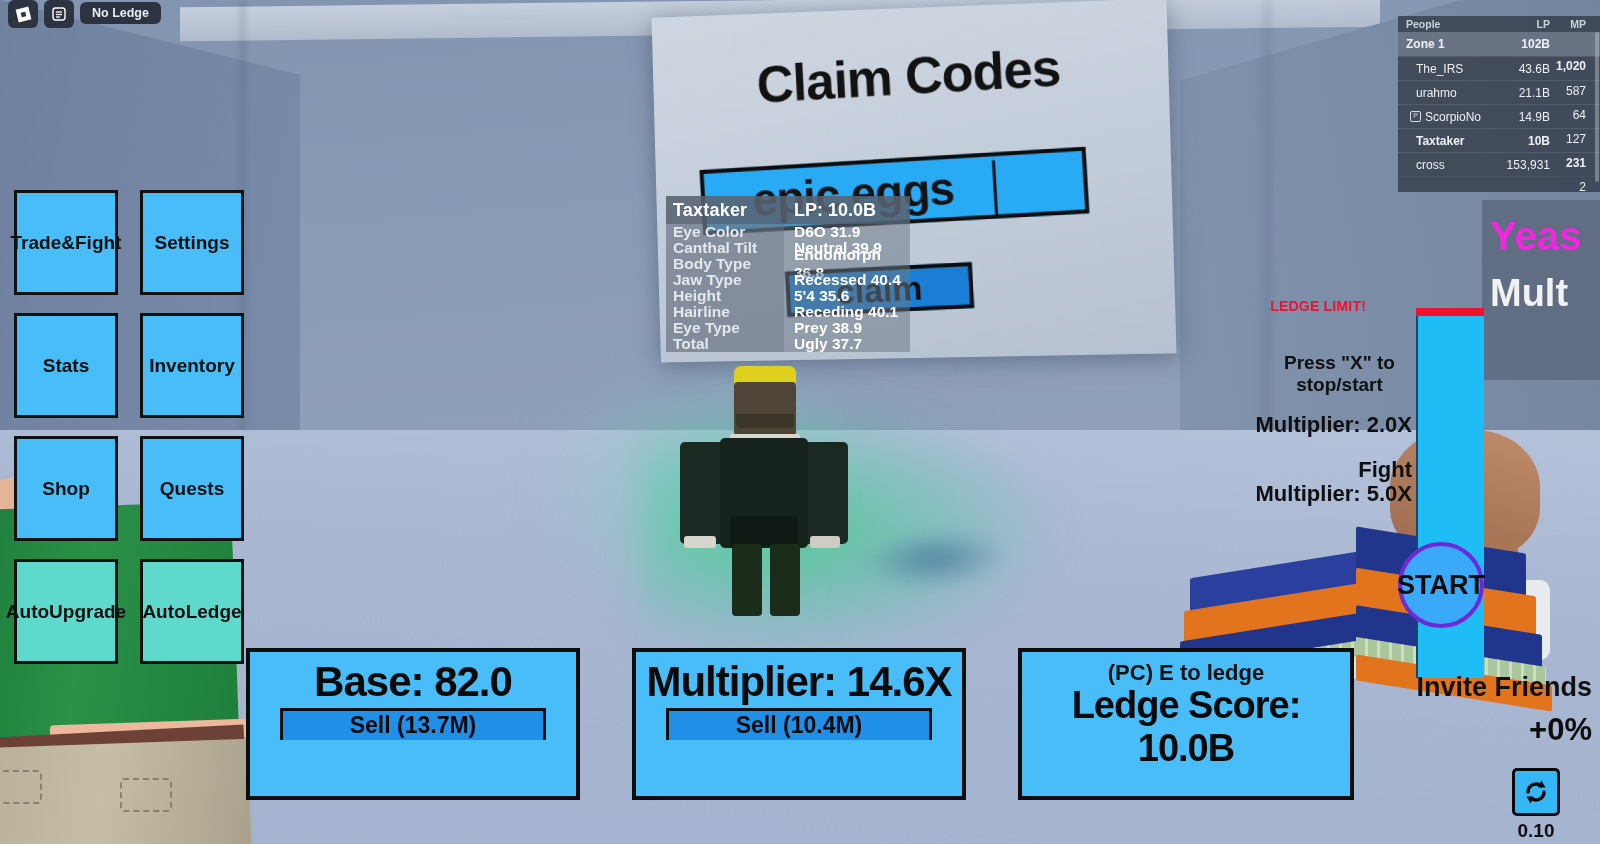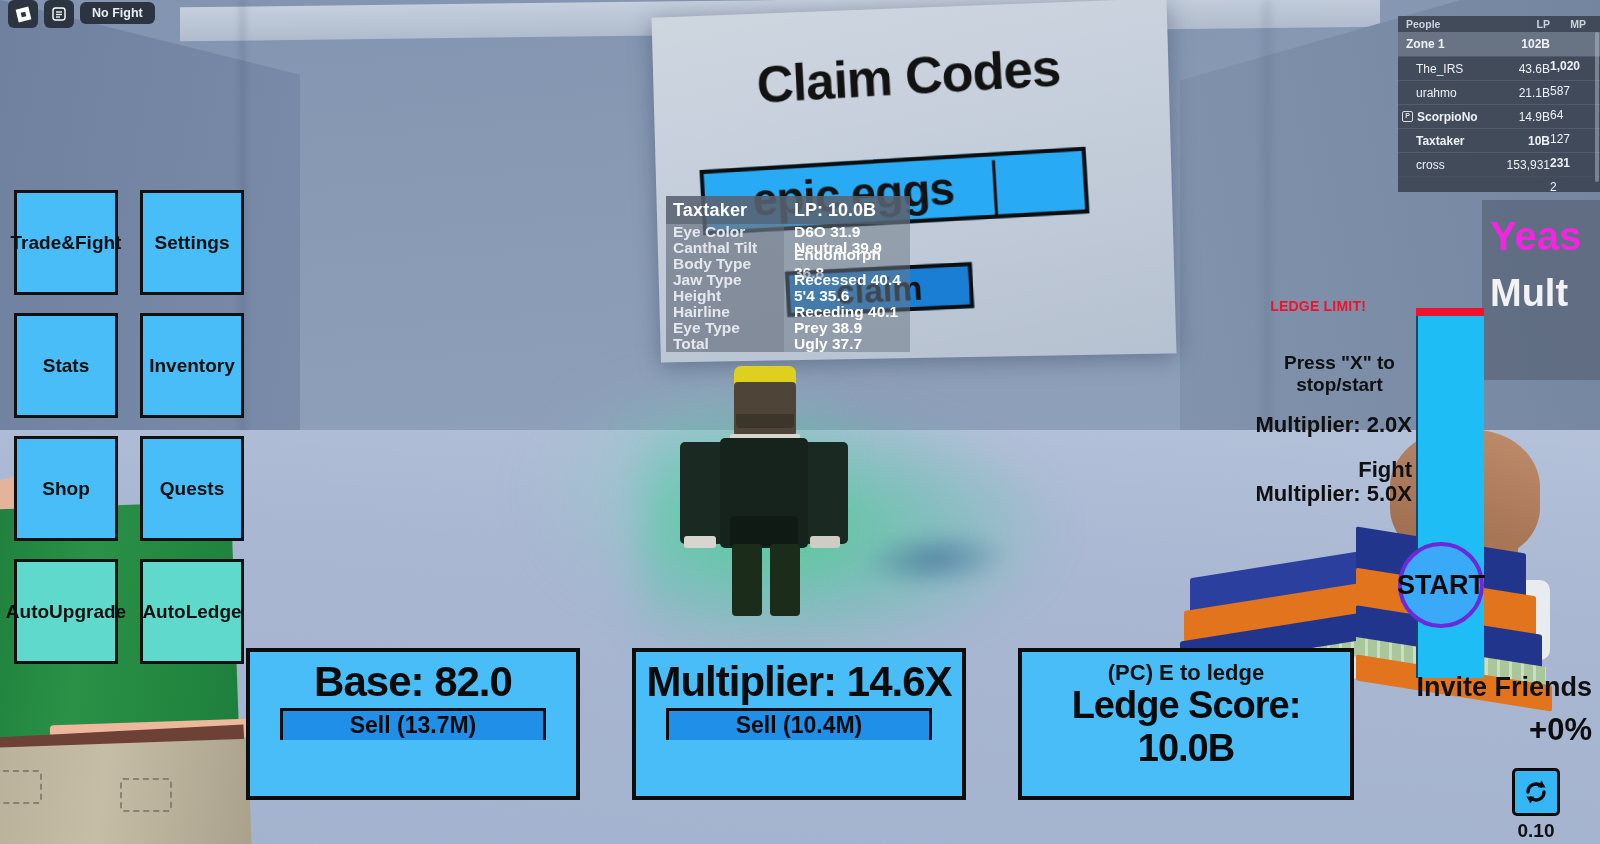--- a/index.html
+++ b/index.html
@@ -240,21 +240,21 @@
   .lb-row {
     display:flex; height:24px; align-items:center;
     border-top:1px solid rgba(120,132,150,.30);
     color:#eef1f5; font-size:12px;
   }
   .lb-row.zone { background:rgba(112,122,140,.85); font-weight:700; border-top:none; }
   .lb-row.me { font-weight:700; }
   .lb-row .c1 { width:96px; padding-left:8px; display:flex; align-items:center; gap:4px; }
   .lb-row .c1.indent { padding-left:18px; }
   .lb-row .c2 { width:56px; text-align:right; }
-  .lb-row .c3 { width:44px; text-align:left; padding-right:8px;margin-top:44px; }
+  .lb-row .c3 { width:44px; text-align:right; padding-right:8px;margin-top:44px; }
   .lb-row.faded { opacity:.30; height:16px; }
   .lb-badge {
     display:inline-block; width:11px; height:11px; border:1.5px solid #d7dce3;
     font-size:7px; line-height:8px; text-align:center; color:#d7dce3; border-radius:2px;
   }
   .lb-scroll {
     position:absolute; right:1px; top:16px; width:4px; height:150px;
     background:rgba(190,198,210,.45); border-radius:2px;
   }
 
@@ -410,21 +410,21 @@
       </svg>
     </div>
     <div class="tb-icon">
       <svg width="16" height="16" viewBox="0 0 16 16" aria-hidden="true">
         <rect x="2" y="2" width="12" height="12" rx="2.4" fill="none" stroke="#ffffff" stroke-width="1.4"></rect>
         <line x1="5" y1="6" x2="11" y2="6" stroke="#ffffff" stroke-width="1.3"></line>
         <line x1="5" y1="8.5" x2="11" y2="8.5" stroke="#ffffff" stroke-width="1.3"></line>
         <line x1="5" y1="11" x2="9" y2="11" stroke="#ffffff" stroke-width="1.3"></line>
       </svg>
     </div>
-    <div class="tb-weapon">No Fight</div>
+    <div class="tb-weapon">No Ledge</div>
   </div>
 
   <div class="stats-panel">
     <div class="stats-head">
       <div class="nm">Taxtaker</div>
       <div class="lp">LP: 10.0B</div>
     </div>
     <div class="stats-rows" id="stats-rows">
         <div class="srow">
           <div class="k">Eye Color</div>
@@ -574,21 +574,21 @@
           <div class="c3">587</div>
         </div>
         <div class="lb-row">
           <div class="c1 indent">
             <span>urahmo</span>
           </div>
           <div class="c2">21.1B</div>
           <div class="c3">64</div>
         </div>
         <div class="lb-row">
-          <div class="c1 indent" style="padding-left: 4px; font-weight: bold;">
+          <div class="c1 indent" style="padding-left: 12px;">
             <span class="lb-badge">P</span>
             <span>ScorpioNo</span>
           </div>
           <div class="c2">14.9B</div>
           <div class="c3">127</div>
         </div>
         <div class="lb-row me">
           <div class="c1 indent">
             <span>Taxtaker</span>
           </div>

